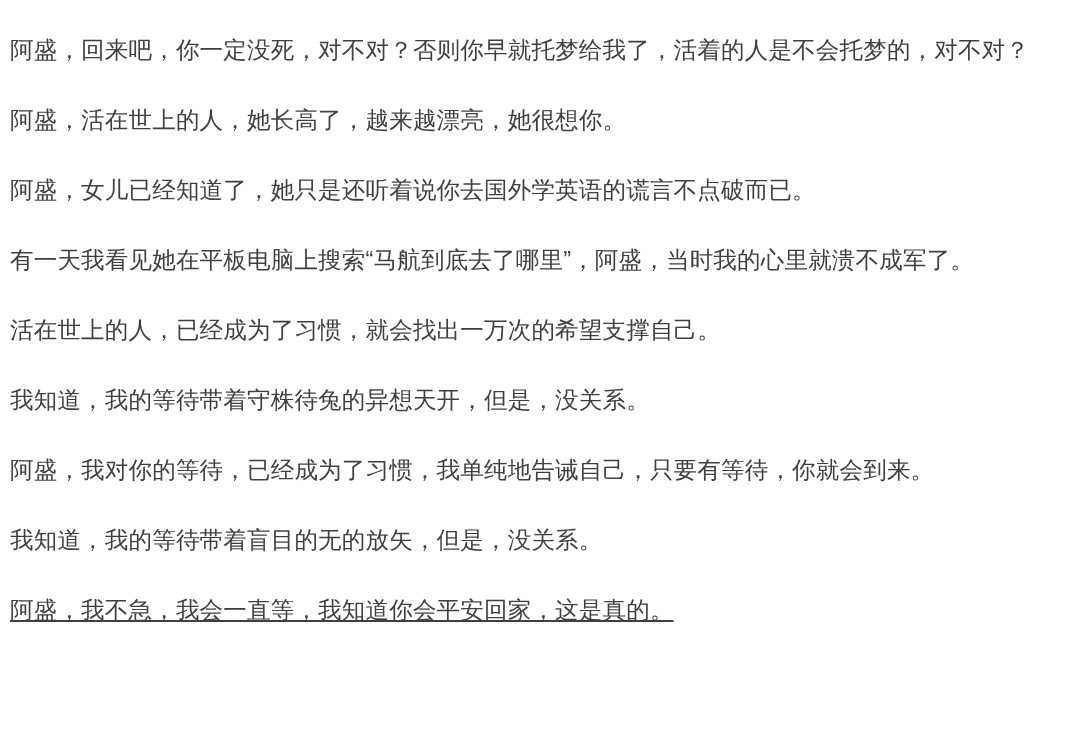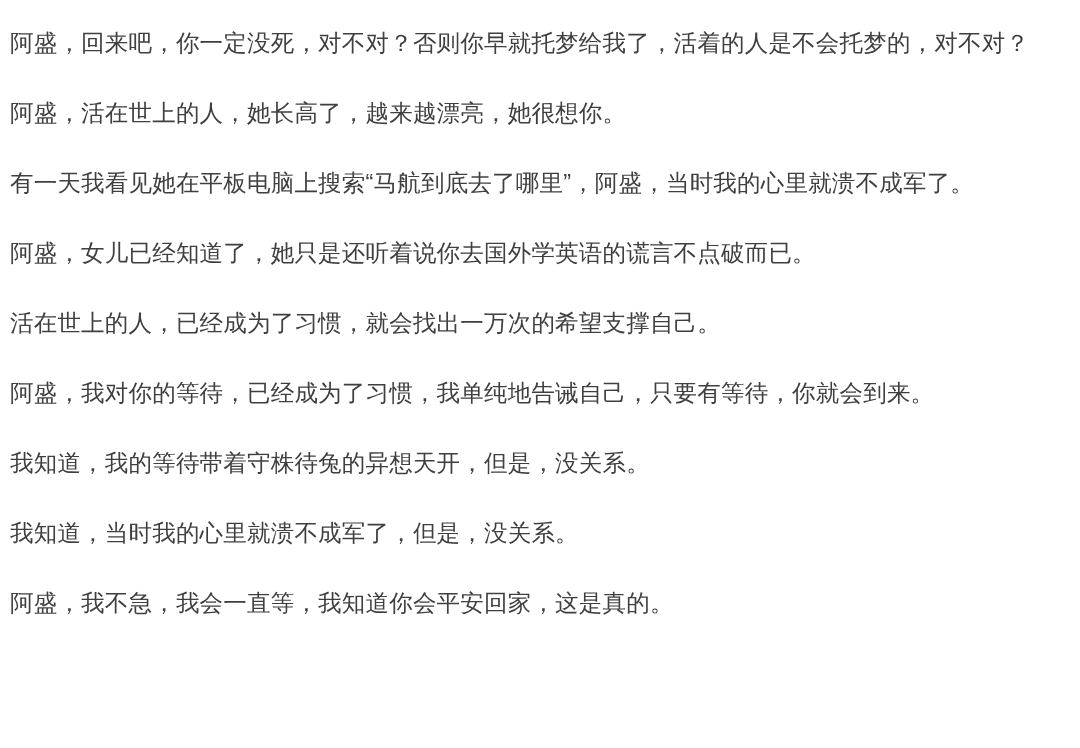--- a/index.html
+++ b/index.html
@@ -9,41 +9,42 @@
   }
   body {
     width: 1080px;
     height: 748px;
     overflow: hidden;
     font-family: "Liberation Sans", "DejaVu Sans", sans-serif;
   }
   .article {
     box-sizing: border-box;
     width: 1080px;
-    padding: 21px 10px 0 10px;
+    padding: 28px 10px 0 10px;
   }
   .para {
     color: #3f3f3f;
     font-size: 23.5px;
     line-height: 44px;
     letter-spacing: 0.2px;
     margin: 0 0 26px 0;
     text-align: left;
     word-break: break-word;
   }
   .para:last-child {
     margin-bottom: 0;
+    text-decoration: underline;
   }
 </style>
 </head>
 <body>
 
 <div class="article">
   <p class="para">阿盛，回来吧，你一定没死，对不对？否则你早就托梦给我了，活着的人是不会托梦的，对不对？</p>
   <p class="para">阿盛，活在世上的人，她长高了，越来越漂亮，她很想你。</p>
+  <p class="para">阿盛，女儿已经知道了，她只是还听着说你去国外学英语的谎言不点破而已。</p>
   <p class="para">有一天我看见她在平板电脑上搜索“马航到底去了哪里”，阿盛，当时我的心里就溃不成军了。</p>
-  <p class="para">阿盛，女儿已经知道了，她只是还听着说你去国外学英语的谎言不点破而已。</p>
   <p class="para">活在世上的人，已经成为了习惯，就会找出一万次的希望支撑自己。</p>
+  <p class="para">我知道，我的等待带着守株待兔的异想天开，但是，没关系。</p>
   <p class="para">阿盛，我对你的等待，已经成为了习惯，我单纯地告诫自己，只要有等待，你就会到来。</p>
-  <p class="para">我知道，我的等待带着守株待兔的异想天开，但是，没关系。</p>
-  <p class="para">我知道，当时我的心里就溃不成军了，但是，没关系。</p>
+  <p class="para">我知道，我的等待带着盲目的无的放矢，但是，没关系。</p>
   <p class="para">阿盛，我不急，我会一直等，我知道你会平安回家，这是真的。</p>
 </div>
 
 </body></html>

